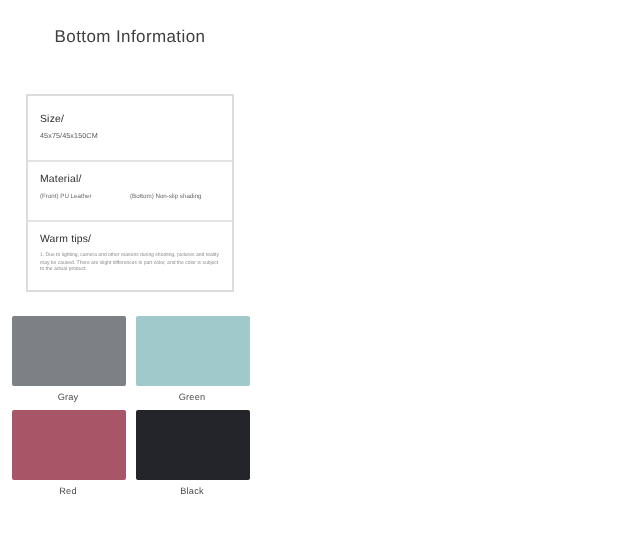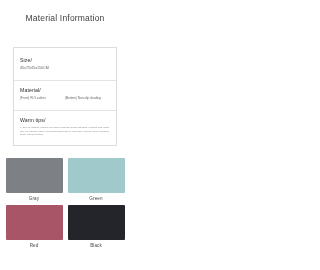--- a/index.html
+++ b/index.html
@@ -119,21 +119,21 @@
     padding-top: 3px;
     padding-bottom: 4px;
     letter-spacing: 0.1px;
   }
 </style>
 </head>
 <body>
 
 <div class="page">
 
-  <div class="page-title">Material Information</div>
+  <div class="page-title">Bottom Information</div>
 
   <div class="info-card">
 
     <div class="card-section sec-size">
       <div class="sec-label">Size/</div>
       <div class="sec-value">45x75/45x150CM</div>
     </div>
 
     <div class="card-section sec-material">
       <div class="sec-label">Material/</div>

